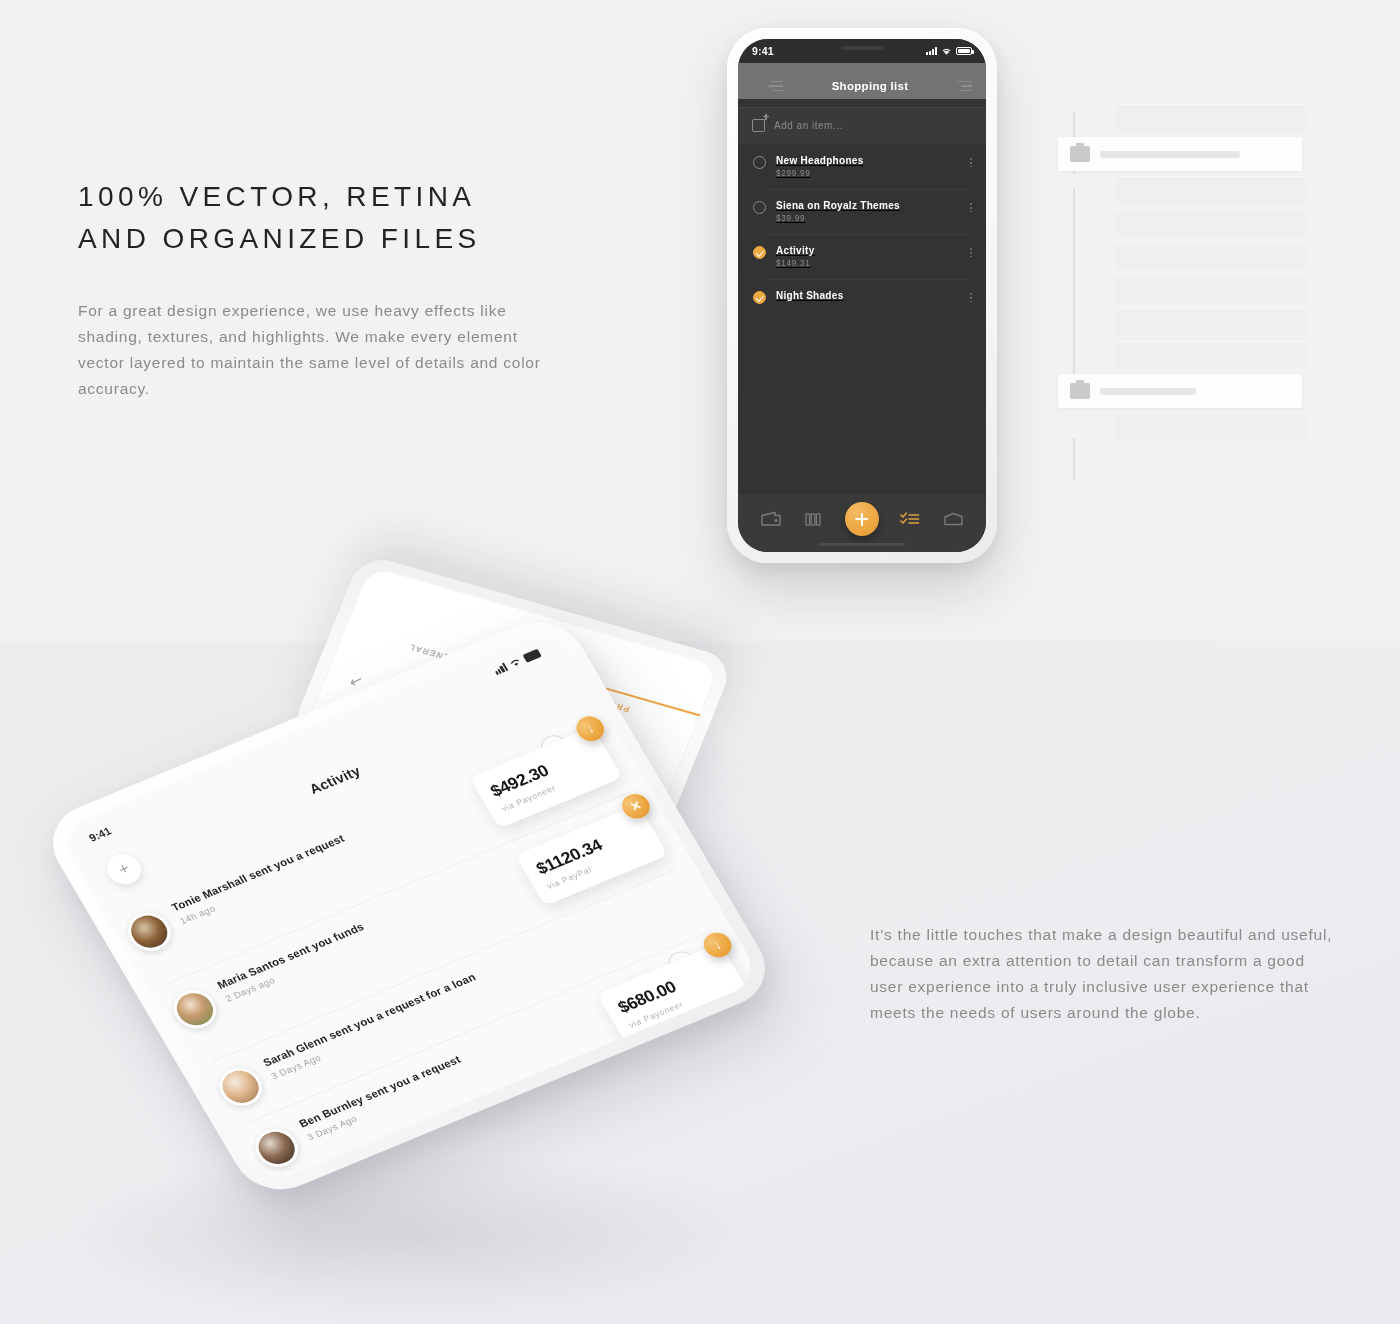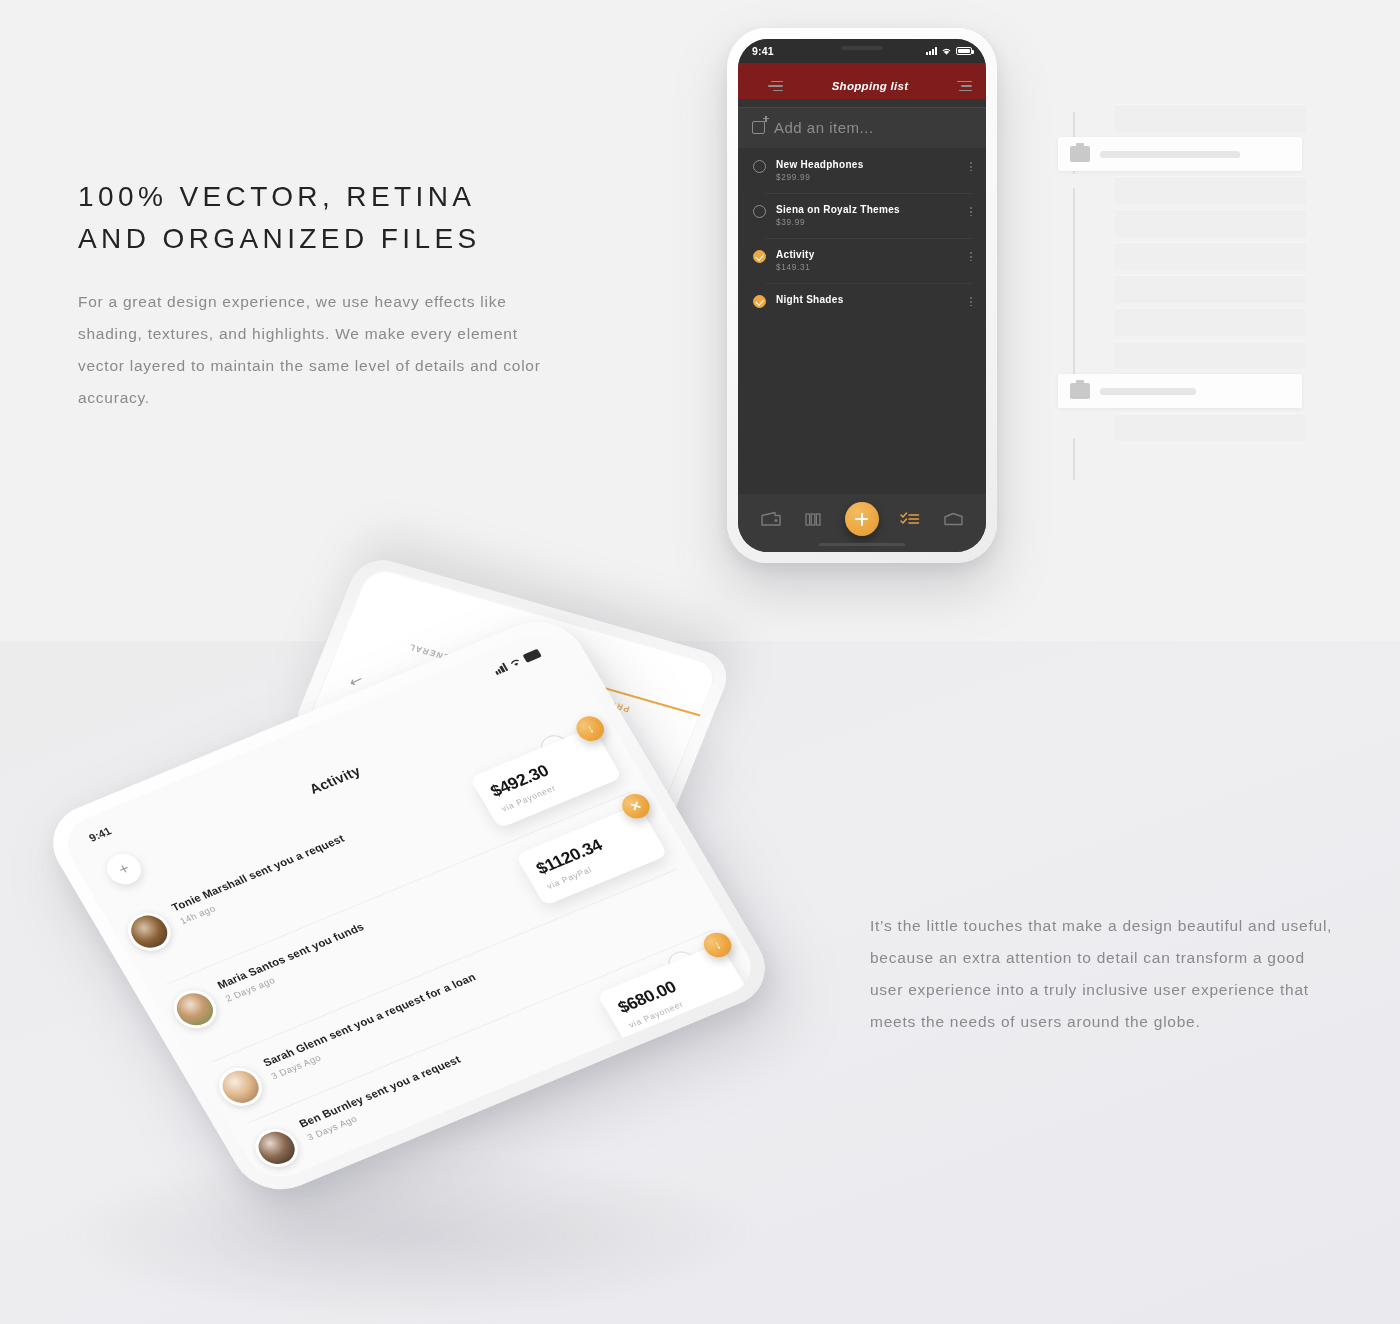--- a/index.html
+++ b/index.html
@@ -34,25 +34,25 @@
 
   .headline {
     font-size: 28px;
     font-weight: 400;
     letter-spacing: 4.4px;
     line-height: 42px;
     color: #232323;
     text-transform: uppercase;
   }
   .body-copy {
-    margin-top: 26px;
+    margin-top: 38px;
     font-size: 15.5px;
     font-weight: 400;
     letter-spacing: 0.75px;
-    line-height: 32px;
+    line-height: 26px;
     color: #8a8a8a;
   }
 
   
   .phone-main {
     position: absolute;
     left: 727px; top: 28px;
     width: 270px; height: 535px;
     background: linear-gradient(150deg, #ffffff 0%, #f7f7f7 50%, #ececec 100%);
     border-radius: 40px;
@@ -102,23 +102,22 @@
   .bars i:nth-child(1){height:3px}.bars i:nth-child(2){height:4.5px}
   .bars i:nth-child(3){height:6px}.bars i:nth-child(4){height:8px}
   .batt {
     width: 16px; height: 8px; border: 1px solid #ffffff;
     border-radius: 2px; position: relative;
   }
   .batt::after{content:"";position:absolute;right:-3px;top:2px;width:1.6px;height:4px;background:#fff;border-radius:0 1px 1px 0;}
   .batt i{position:absolute;left:1px;top:1px;bottom:1px;right:1px;background:#fff;border-radius:1px;display:block;}
 
   .app-header {
-    background: #7f1d1d;
+    background: #737373;
     padding: 10px 14px 0 30px;
-    font-style: italic;
   }
   .app-header-row {
     display: flex; align-items: center; justify-content: space-between;
     height: 26px;
   }
   .app-title {
     font-size: 11.5px; font-weight: bold; color: #ffffff; letter-spacing: 0.3px;
   }
   .ic-hamburger { width: 15px; display: flex; flex-direction: column; gap: 3px; }
   .ic-hamburger span { display: block; height: 1.6px; background: #8e8e8e; border-radius: 1px; }
@@ -138,21 +137,21 @@
     display: flex; align-items: center; gap: 9px;
     padding: 11px 14px 12px 14px;
   }
   .ic-addsquare {
     width: 13px; height: 13px;
     border: 1.4px solid #8c8c8c; border-radius: 2px;
     position: relative; border-top-right-radius: 0;
   }
   .ic-addsquare::before{content:"";position:absolute;right:-5px;top:-4px;width:6px;height:1.4px;background:#8c8c8c;}
   .ic-addsquare::after{content:"";position:absolute;right:-2.7px;top:-6.5px;width:1.4px;height:6px;background:#8c8c8c;}
-  .add-placeholder { font-size: 15px; color: #8c8c8c; letter-spacing: 0.5px; }
+  .add-placeholder { font-size: 10px; color: #8c8c8c; letter-spacing: 0.5px; }
 
   .list-area { background: #333333; }
   .list-item {
     display: flex; align-items: flex-start; gap: 10px;
     padding: 11px 14px 11px 15px;
     position: relative;
   }
   .list-item + .list-item::before {
     content:""; position:absolute; left:28px; right:14px; top:0;
     height:1px; background:#3d3d3d;
@@ -163,21 +162,21 @@
   }
   .chk.done {
     background: #eda843; border-color: #eda843;
     position: relative;
   }
   .chk.done::after{
     content:""; position:absolute; left:3.4px; top:1.9px;
     width:3.6px; height:6.4px; border:solid #ffffff;
     border-width: 0 1.6px 1.6px 0; transform: rotate(42deg);
   }
-  .li-text { flex: 1 1 auto; min-width: 0; }
+  .li-text { flex: 1 1 auto; min-width: 0; text-decoration: underline; }
   .li-name { font-size: 10px; font-weight: bold; color: #ffffff; letter-spacing: 0.3px; }
   .li-price { font-size: 8.2px; color: #8d8d8d; letter-spacing: 0.7px; margin-top: 3px; }
   .ic-dots { display:flex; flex-direction:column; gap:2px; padding-top:3px; }
   .ic-dots i { width:1.8px;height:1.8px;border-radius:50%;background:#757575;display:block;}
 
   .tabbar {
     position: absolute; left: 0; right: 0; bottom: 0;
     height: 58px; background: #3a3a3a;
     display: flex; align-items: center; justify-content: space-around;
     padding: 0 12px 8px 12px;

